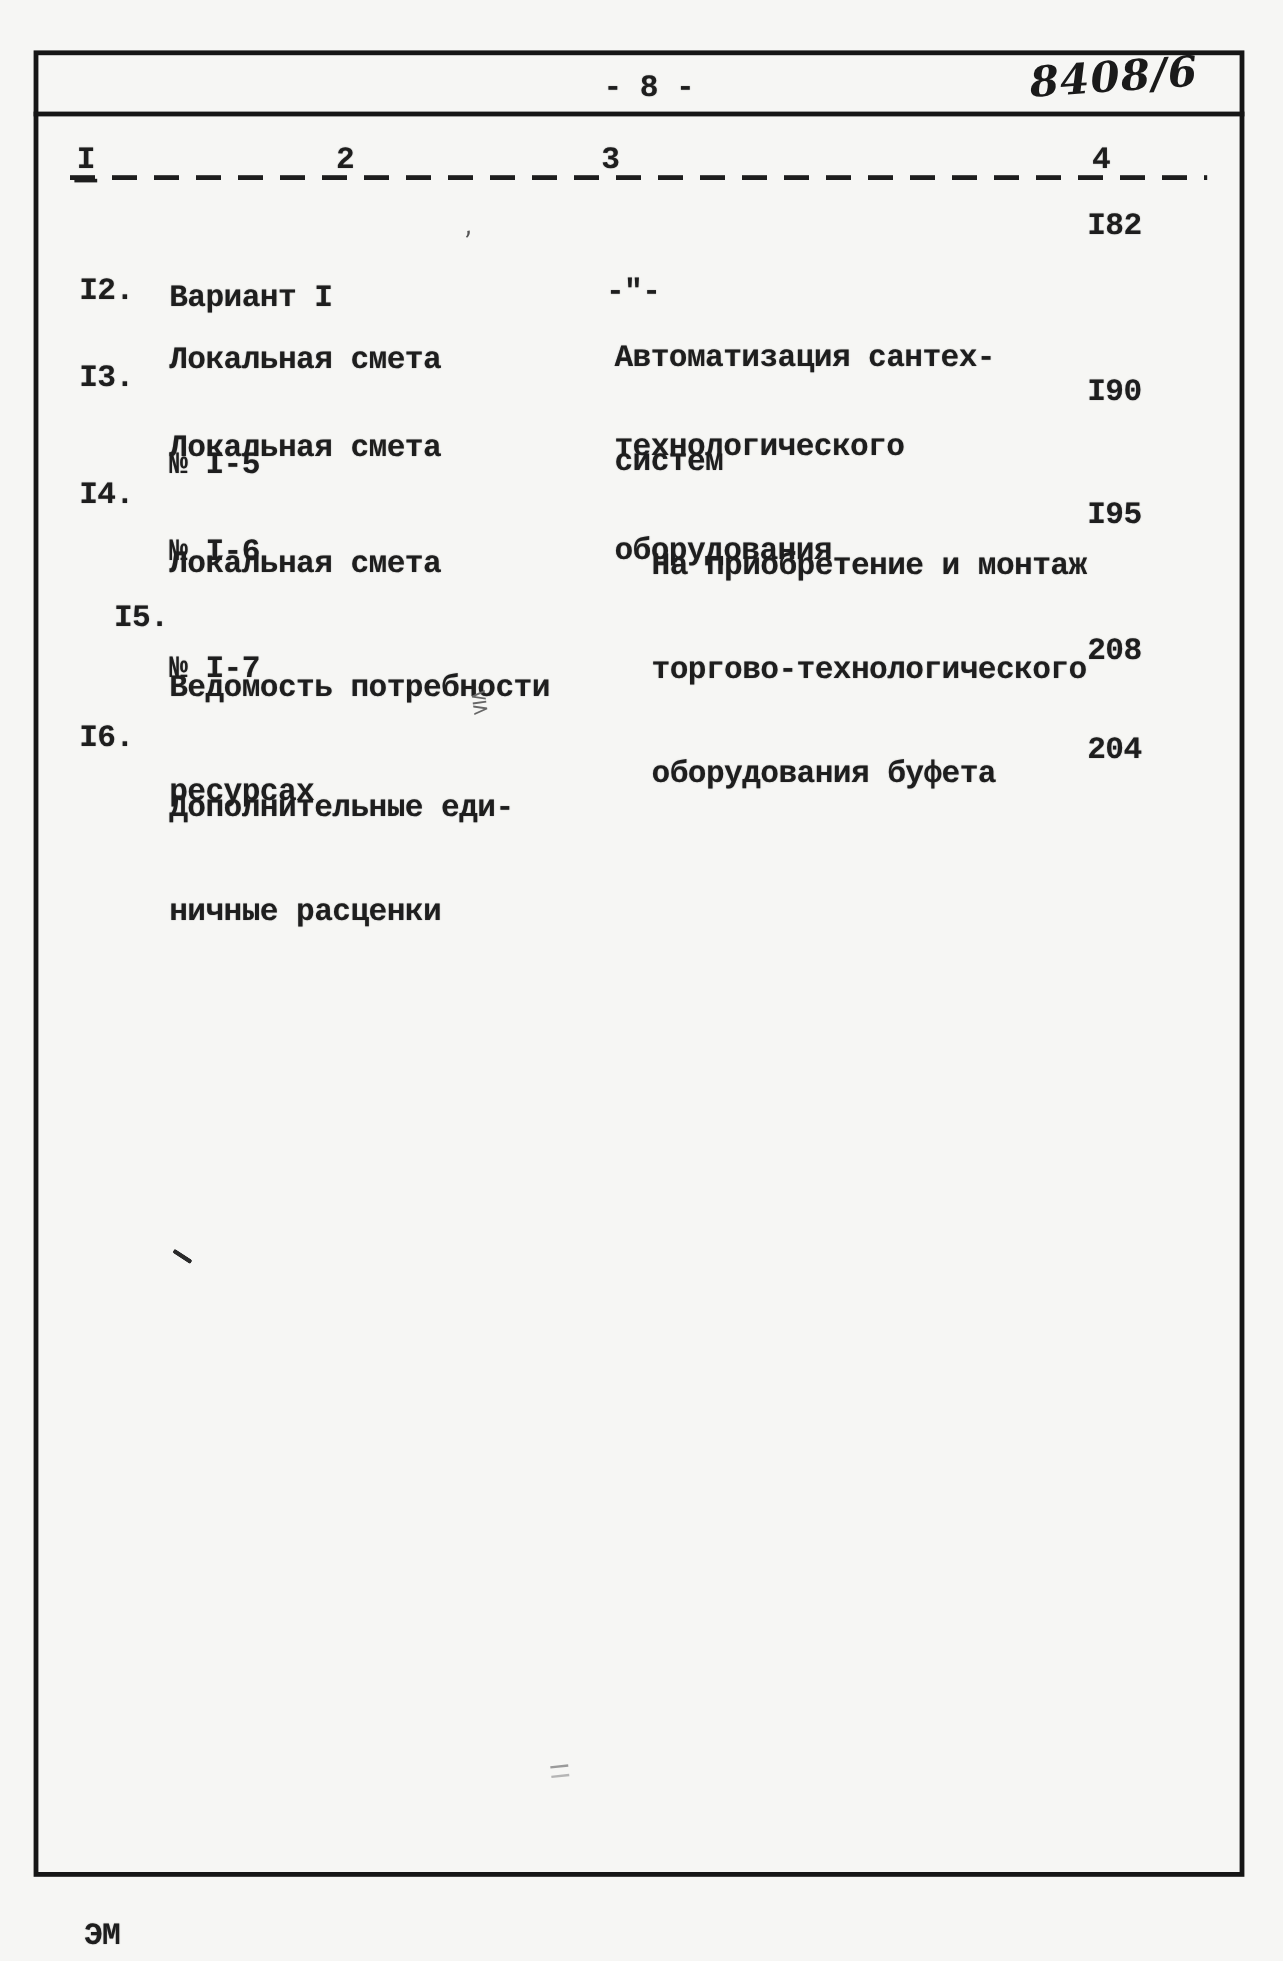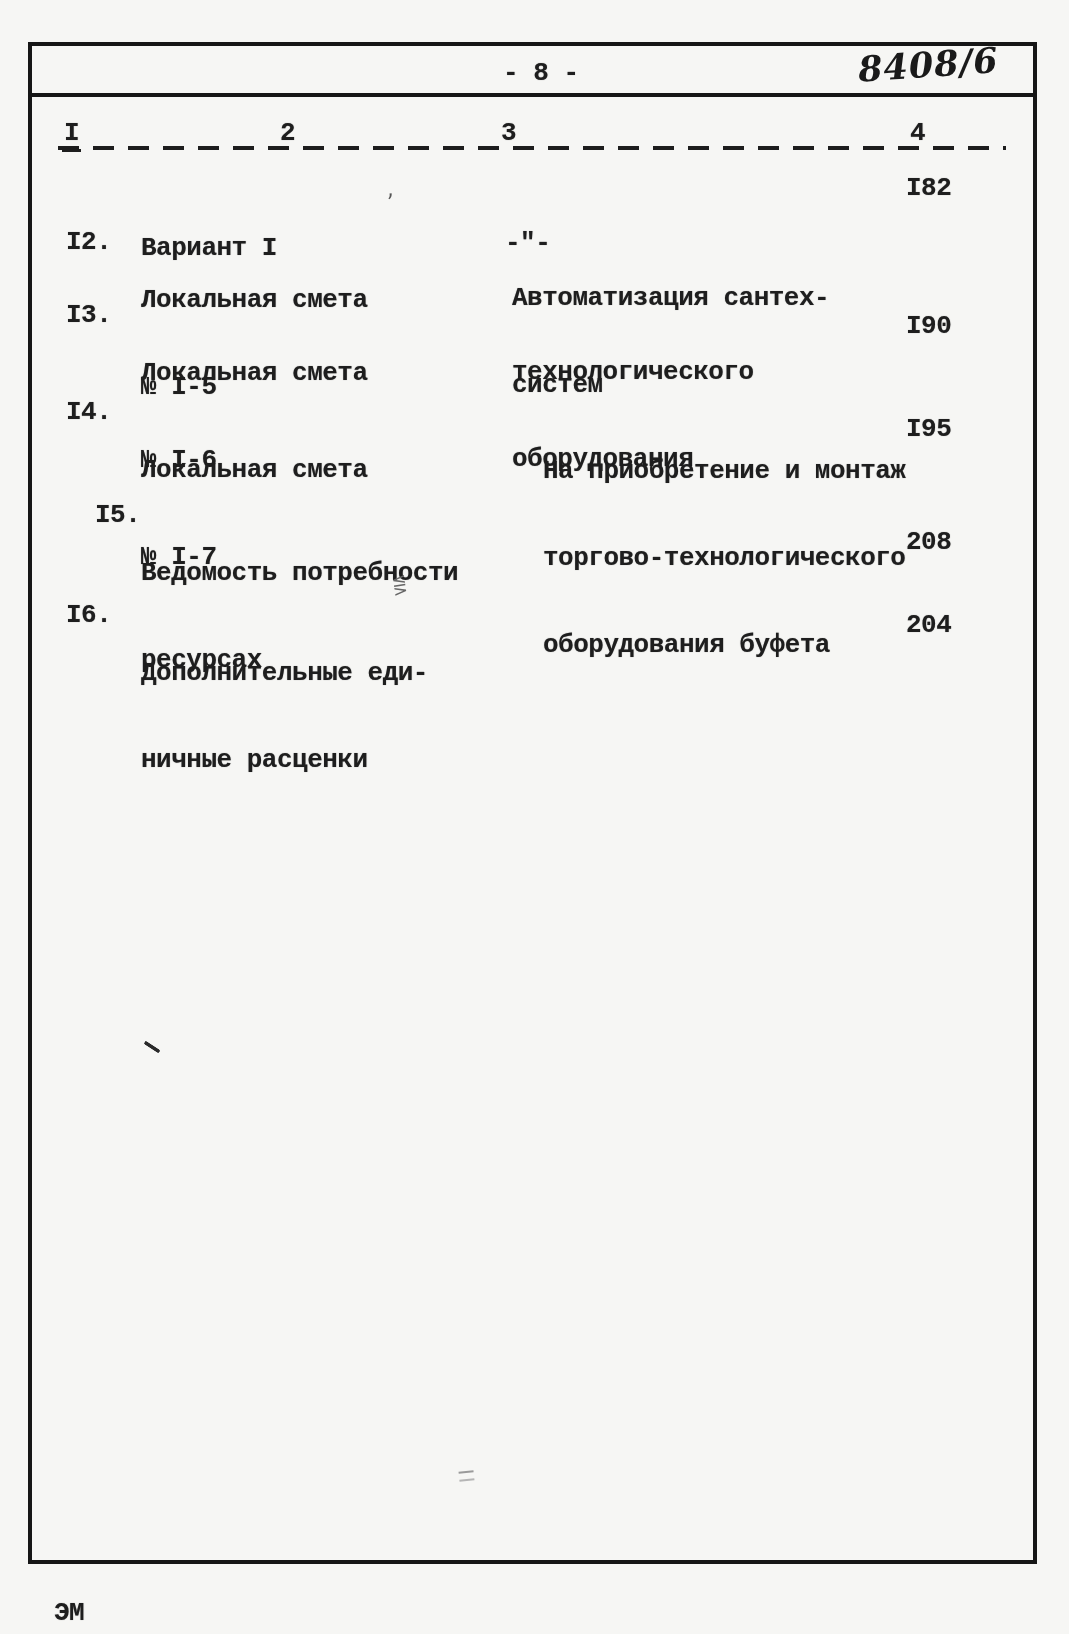--- a/index.html
+++ b/index.html
@@ -46,21 +46,21 @@
     font-family:"DejaVu Serif",serif;font-size:22px;color:#555;transform:rotate(-10deg);
   }
   .ink-speck2{
     position:absolute;left:392px;top:574px;
     font-family:"DejaVu Serif",serif;font-size:18px;color:#666;transform:rotate(-8deg);
   }
   .smudge{
     position:absolute;left:459px;top:1471px;width:15px;height:6px;
     border-top:2px solid #9a9a9a;border-bottom:2px solid #b5b5b5;transform:rotate(-6deg);
   }
-  .footer-code{left:54px;top:1598px;}
+  .footer-code{left:70px;top:1598px;}
 </style>
 </head>
 <body>
 
 <div class="frame"></div>
 <div class="toprule"></div>
 
 <div class="tw" style="left:503px;top:58px;">- 8 -</div>
 <div class="hand">8408/6</div>
 

